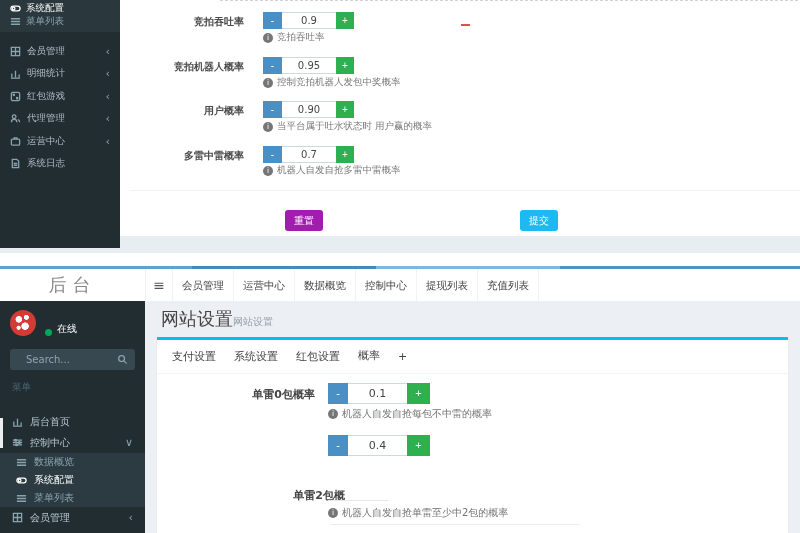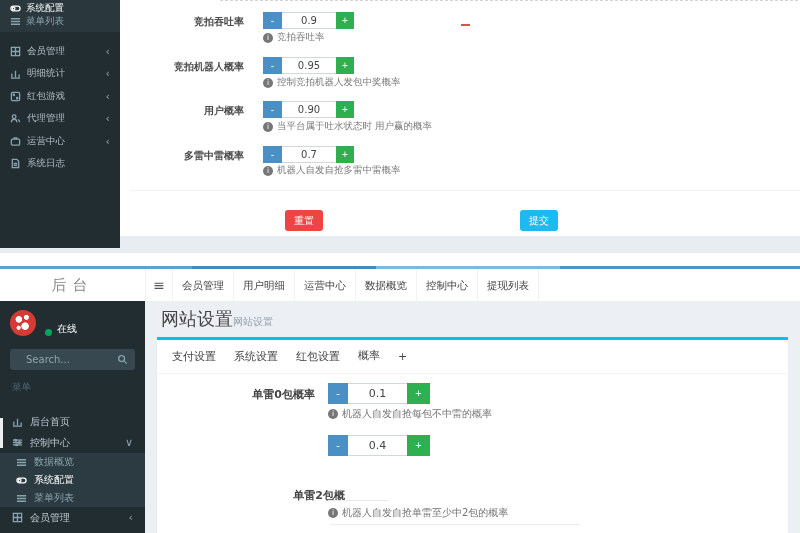--- a/index.html
+++ b/index.html
@@ -30,31 +30,31 @@
   .stp .m{width:19px;background:#4a90c4;}
   .stp .p{width:18px;background:#2eb050;}
   .stp input{width:48px;border:1px solid #d2d6de;border-left:0;border-right:0;text-align:center;
              font-size:10px;color:#444;padding:3px;font-family:inherit;}
   .hint{display:flex;align-items:center;gap:4px;font-size:9.5px;color:#777;white-space:nowrap;}
   .info-i{display:inline-block;width:10px;height:10px;border-radius:50%;background:#767676;color:#fff;
           font-size:7.5px;line-height:10px;text-align:center;font-style:normal;flex:0 0 auto;}
   .divider{left:130px;top:190px;width:670px;height:1px;background:#f0f2f4;}
   .btn{height:21px;padding:0 9px;font-size:10px;color:#fff;border:0;border-radius:3px;
        line-height:21px;cursor:pointer;font-family:inherit;}
-  .btn.reset{left:285px;top:210px;background:#ef4444;}
+  .btn.reset{left:285px;top:210px;background:#a21caf;}
   .btn.submit{left:520px;top:210px;background:#1db9f2;}
   .band1{left:120px;top:236px;width:680px;height:17px;background:#e8edf1;}
   .band2{left:0;top:248px;width:120px;height:5px;background:#e8edf1;}
 
   
   .blue-line{left:0;top:266px;width:800px;height:3px;
     background:linear-gradient(90deg,#5ba3d0 0 24%,#3f8cc0 24% 47%,#7cb9de 47% 70%,#4a94c8 70% 100%);}
   .b-header{left:0;top:269px;width:800px;height:32px;background:#fff;border-bottom:1px solid #d8dde3;
             display:flex;align-items:stretch;}
-  .logo-box{width:145px;text-align:center;line-height:32px;font-size:15px;color:#8a8a8a;
+  .logo-box{width:145px;text-align:center;line-height:32px;font-size:18px;color:#8a8a8a;
             border-right:1px solid #f0f0f0;letter-spacing:6px;}
   .hamb{width:26px;text-align:center;line-height:32px;font-size:14px;color:#555;cursor:pointer;}
   .b-nav{display:flex;}
   .nav-item{padding:0 9px;font-size:10.5px;color:#444;line-height:32px;border-left:1px solid #f2f2f2;cursor:pointer;}
   .nav-item:last-child{border-right:1px solid #f2f2f2;}
 
   .b-sidebar{left:0;top:301px;width:145px;height:232px;background:#222d32;}
   .logo-circle{position:absolute;left:10px;top:9px;width:26px;height:26px;border-radius:50%;
     background:
       radial-gradient(circle 3px at 34% 36%, #fff 3px, transparent 3.6px),
@@ -233,25 +233,25 @@
   <div class="abs band1"></div>
   <div class="abs band2"></div>
 
   <div class="abs blue-line"></div>
 
   <header class="abs b-header">
     <div class="logo-box">后台</div>
     <div class="hamb">≡</div>
     <nav class="b-nav">
       <div class="nav-item">会员管理</div>
-      <div class="nav-item">用户明细</div>
       <div class="nav-item">运营中心</div>
       <div class="nav-item">数据概览</div>
       <div class="nav-item">控制中心</div>
       <div class="nav-item">提现列表</div>
+      <div class="nav-item">充值列表</div>
     </nav>
   </header>
 
   <aside class="abs b-sidebar">
     <div class="logo-circle"></div>
     <div class="status">
       <span class="dot"></span>
       <span class="txt">在线</span>
     </div>
     <div class="b-search">

